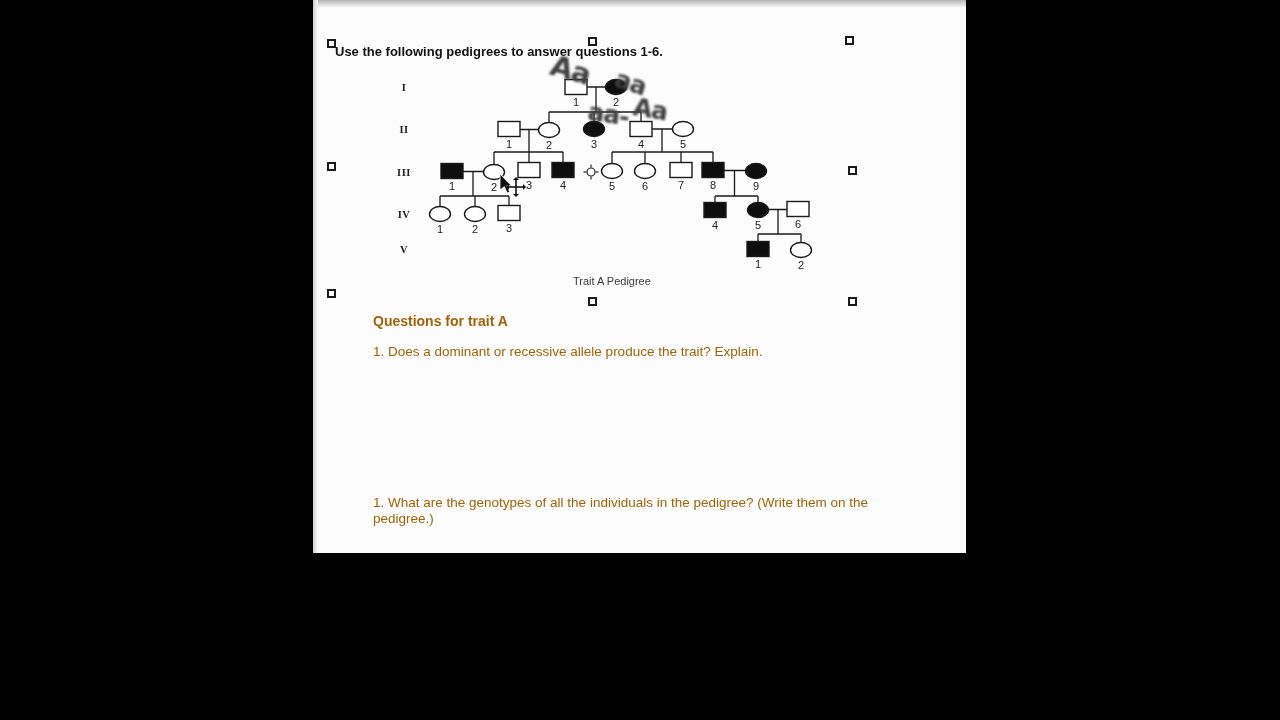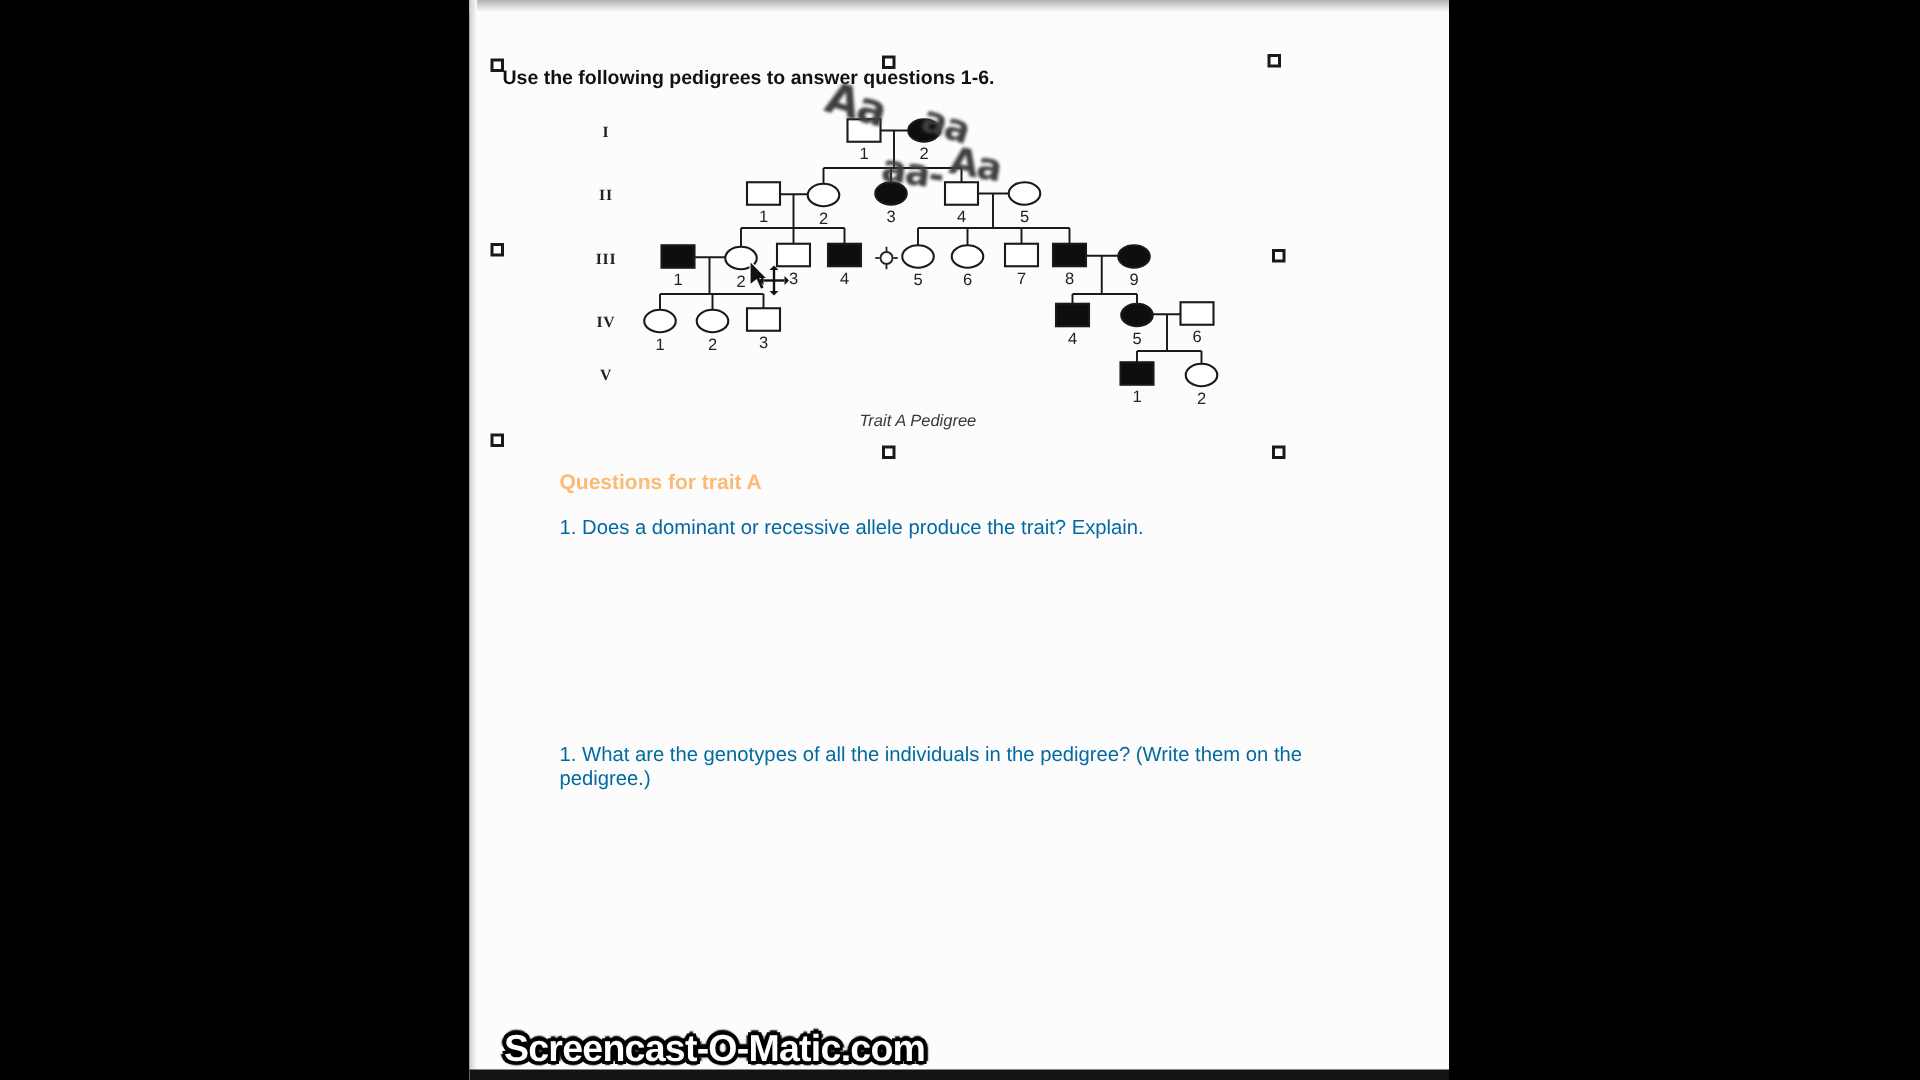--- a/index.html
+++ b/index.html
@@ -1,28 +1,28 @@
 <!DOCTYPE html>
 <html><head>
 <meta charset="utf-8">
 <style>
   html,body{margin:0;padding:0;background:#000;}
-  #stage{position:relative;width:1280px;height:720px;background:#000;overflow:hidden;
+  #stage{position:relative;width:1280px;height:553px;background:#000;overflow:hidden;
          font-family:"Liberation Sans",sans-serif;}
   #page{position:absolute;left:313px;top:0;width:653px;height:720px;background:#fcfcfc;}
   #page-top-edge{position:absolute;left:313px;top:0;width:653px;height:8px;
          background:linear-gradient(#b3b3b3,#fcfcfc);}
   #page-left-edge{position:absolute;left:313px;top:0;width:5px;height:720px;
          background:linear-gradient(90deg,#cfcfcf,#fcfcfc);}
   #bottom-strip{position:absolute;left:313px;top:713px;width:653px;height:7px;
          background:#141414;z-index:40;}
-  .doc-text{position:absolute;color:#0369a1;font-size:13.5px;line-height:16px;}
+  .doc-text{position:absolute;color:#a16207;font-size:13.5px;line-height:16px;}
   #instruction{left:335px;top:44px;font-weight:bold;font-size:13px;color:#111;}
-  #figure-caption{left:573px;top:273px;font-size:11px;color:#3a3a3a;font-style:italic;}
-  #questions-heading{left:373px;top:313px;font-weight:bold;font-size:14px;color:#fdba74;}
+  #figure-caption{left:573px;top:273px;font-size:11px;color:#3a3a3a;}
+  #questions-heading{left:373px;top:313px;font-weight:bold;font-size:14px;color:#a16207;}
   #q1{left:373px;top:344px;}
   #q2{left:373px;top:411px;}
   #q3{left:373px;top:495px;width:548px;}
   #q4{left:373px;top:544px;}
   #q5{left:373px;top:628px;}
   #q6{left:373px;top:704px;z-index:30;}
   .u-wavy{text-decoration:underline;text-decoration-skip-ink:none;}
   #pedigree-svg{position:absolute;left:0;top:0;width:1280px;height:720px;pointer-events:none;}
   .ann{position:absolute;font-family:"DejaVu Sans",sans-serif;font-weight:700;
        color:#3f3f3f;filter:blur(1.1px);letter-spacing:-1px;transform-origin:left top;

